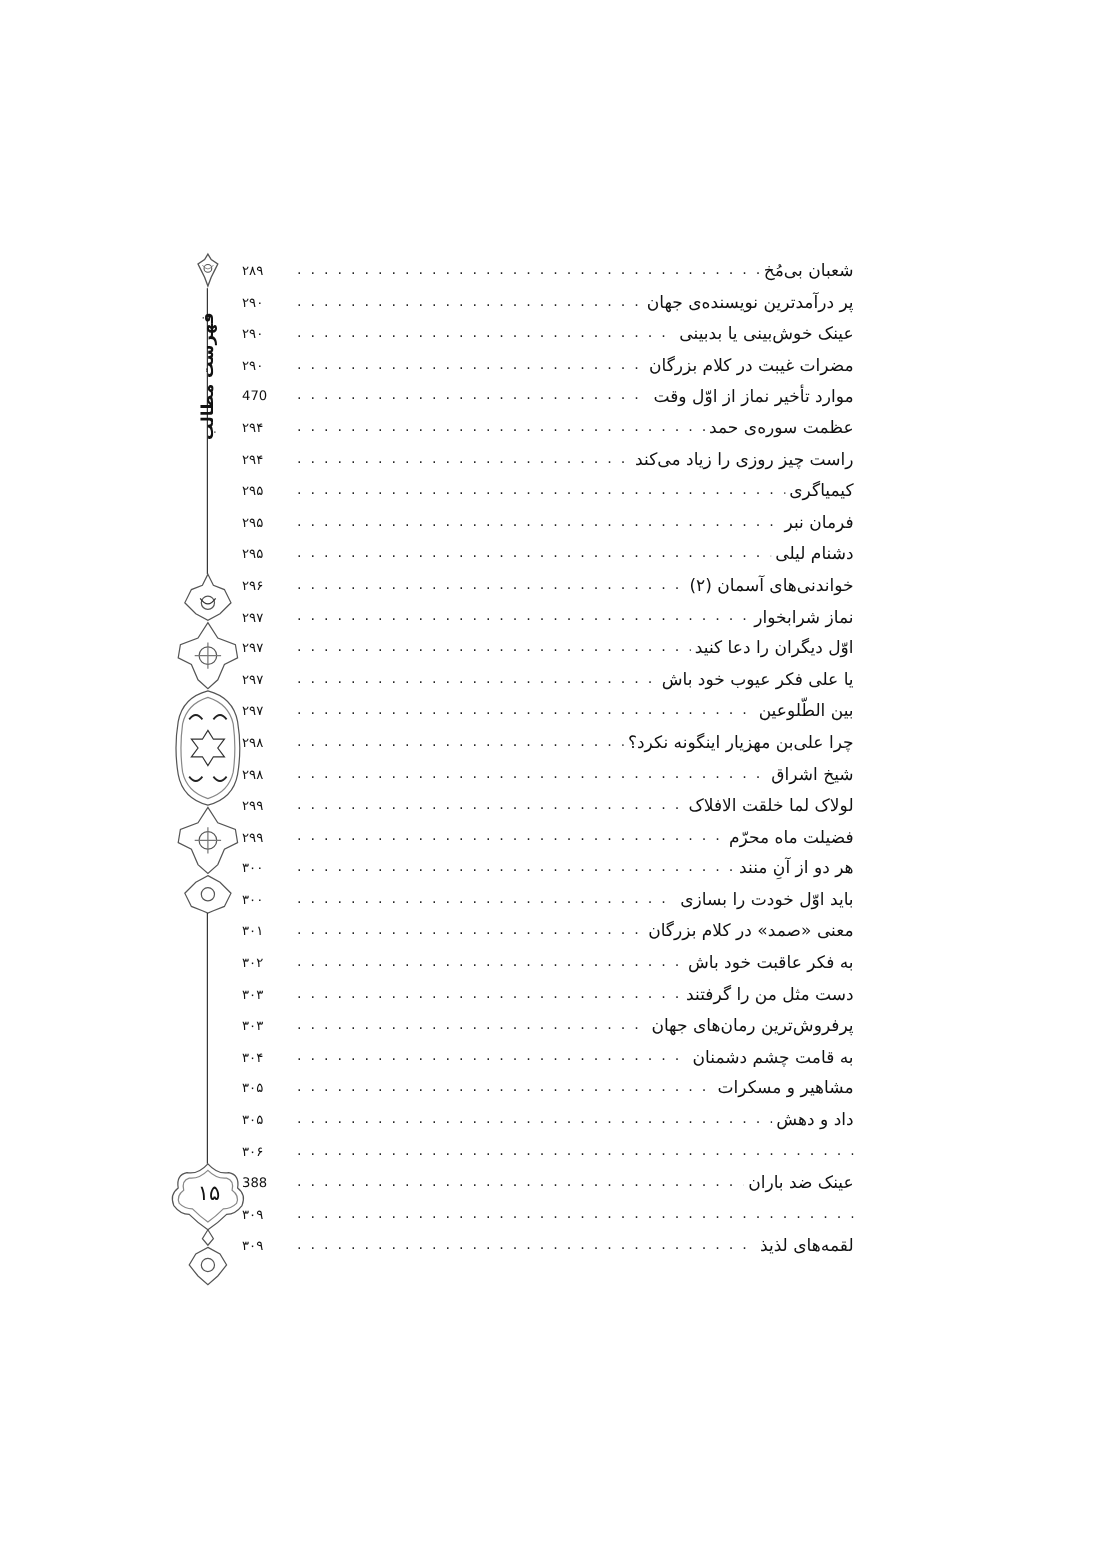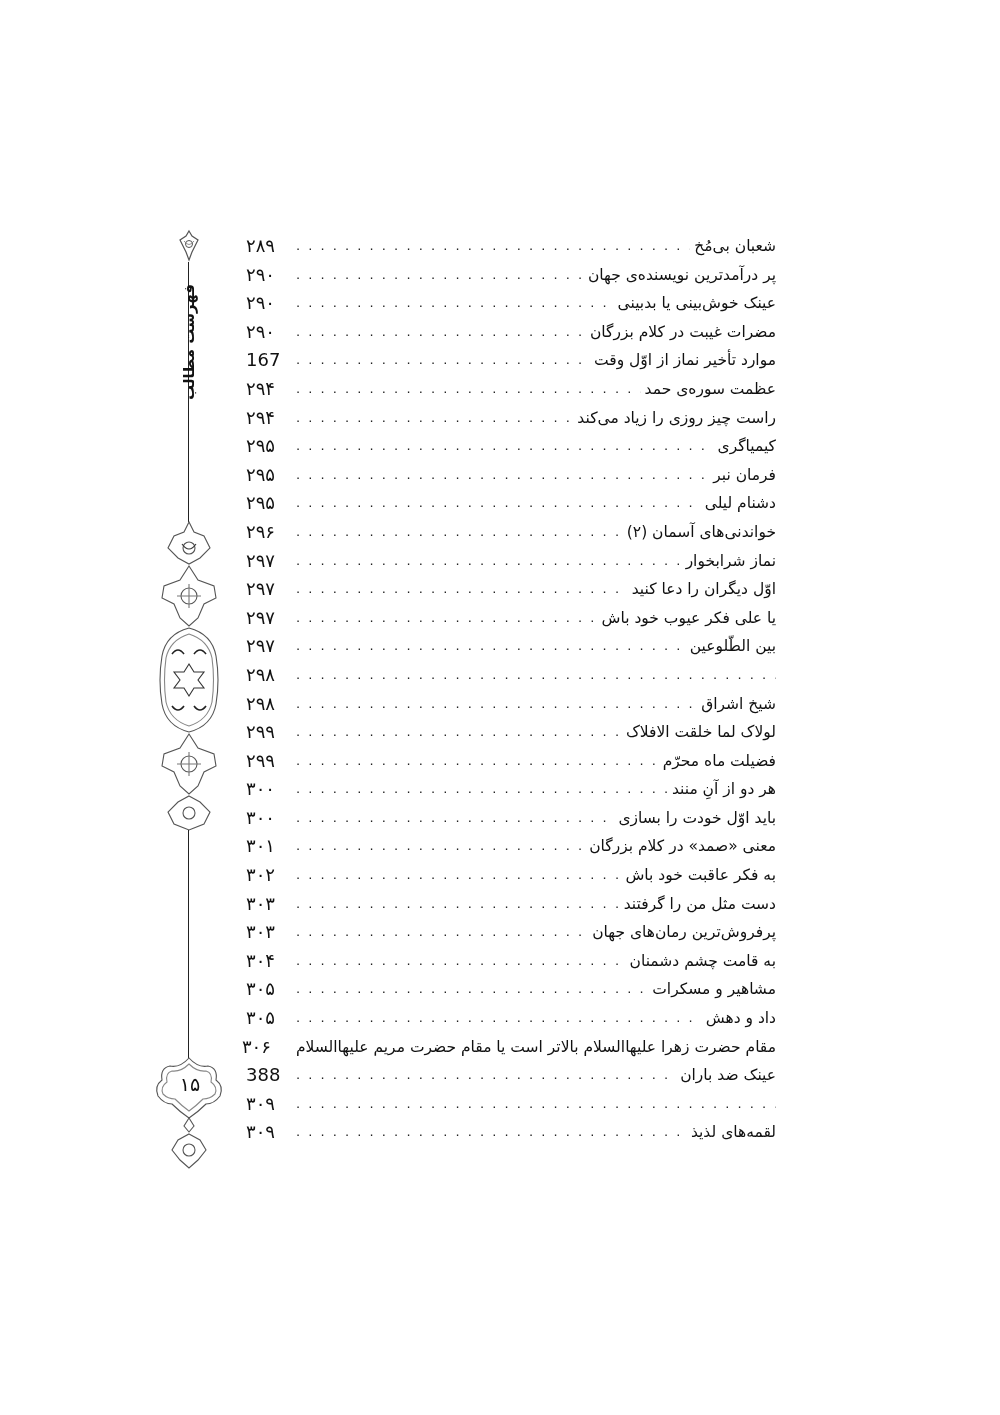--- a/index.html
+++ b/index.html
@@ -8,21 +8,21 @@
   .page { position: absolute; left: 0; top: 0; width: 1000px; height: 1415px; background: #fff; }
 
   
   .toc { position: absolute; left: 220px; top: 232px; width: 556px; direction: rtl; }
   .toc-row { height: 28.6px; display: flex; align-items: center; direction: rtl;
              font-size: 15.5px; line-height: 28.6px; white-space: nowrap; }
   .toc-title { flex: 0 0 auto; padding-left: 4px; }
   .toc-dots { flex: 1 1 auto; overflow: hidden; color: #222; letter-spacing: 2px;
               font-size: 13px; direction: ltr; text-align: right; white-space: nowrap; }
   .toc-dots::before { content: ". . . . . . . . . . . . . . . . . . . . . . . . . . . . . . . . . . . . . . . . . . . . . . . . . . . . . . . . . . . . . . . . . . . . . . . . . . . . . . ."; }
-  .toc-page { flex: 0 0 44px; text-align: left; font-size: 18px; padding-right: 6px; direction: rtl; margin-left: 26px; }
+  .toc-page { flex: 0 0 44px; text-align: left; font-size: 12px; padding-right: 6px; direction: rtl; }
 
   
   .ornament { position: absolute; left: 150px; top: 230px; width: 80px; height: 940px; }
   .vline { position: absolute; left: 38px; width: 1.4px; background: #222; }
   .side-title { position: absolute; left: 24px; top: 52px; width: 30px; height: 120px;
                 writing-mode: vertical-rl; transform: rotate(180deg);
                 font-size: 15px; font-weight: bold; direction: rtl; text-align: center;
                 display: flex; align-items: center; justify-content: center; }
   .page-number { position: absolute; left: 20px; top: 843px; width: 40px; text-align: center;
                  font-size: 19px; font-family: Liberation Sans, sans-serif; direction: rtl; }
@@ -101,21 +101,21 @@
         <span class="toc-page">۲۹۰</span>
       </div>
     <div class="toc-row">
         <span class="toc-title">مضرات غیبت در کلام بزرگان</span>
         <span class="toc-dots"></span>
         <span class="toc-page">۲۹۰</span>
       </div>
     <div class="toc-row">
         <span class="toc-title">موارد تأخیر نماز از اوّل وقت</span>
         <span class="toc-dots"></span>
-        <span class="toc-page">167</span>
+        <span class="toc-page">470</span>
       </div>
     <div class="toc-row">
         <span class="toc-title">عظمت سوره‌ی حمد</span>
         <span class="toc-dots"></span>
         <span class="toc-page">۲۹۴</span>
       </div>
     <div class="toc-row">
         <span class="toc-title">راست چیز روزی را زیاد می‌کند</span>
         <span class="toc-dots"></span>
         <span class="toc-page">۲۹۴</span>
@@ -154,20 +154,21 @@
         <span class="toc-title">یا علی فکر عیوب خود باش</span>
         <span class="toc-dots"></span>
         <span class="toc-page">۲۹۷</span>
       </div>
     <div class="toc-row">
         <span class="toc-title">بین الطّلوعین</span>
         <span class="toc-dots"></span>
         <span class="toc-page">۲۹۷</span>
       </div>
     <div class="toc-row">
+        <span class="toc-title">چرا علی‌بن مهزیار اینگونه نکرد؟</span>
         <span class="toc-dots"></span>
         <span class="toc-page">۲۹۸</span>
       </div>
     <div class="toc-row">
         <span class="toc-title">شیخ اشراق</span>
         <span class="toc-dots"></span>
         <span class="toc-page">۲۹۸</span>
       </div>
     <div class="toc-row">
         <span class="toc-title">لولاک لما خلقت الافلاک</span>
@@ -218,21 +219,20 @@
         <span class="toc-title">مشاهیر و مسکرات</span>
         <span class="toc-dots"></span>
         <span class="toc-page">۳۰۵</span>
       </div>
     <div class="toc-row">
         <span class="toc-title">داد و دهش</span>
         <span class="toc-dots"></span>
         <span class="toc-page">۳۰۵</span>
       </div>
     <div class="toc-row">
-        <span class="toc-title">مقام حضرت زهرا علیهاالسلام بالاتر است یا مقام حضرت مریم علیهاالسلام</span>
         <span class="toc-dots"></span>
         <span class="toc-page">۳۰۶</span>
       </div>
     <div class="toc-row">
         <span class="toc-title">عینک ضد باران</span>
         <span class="toc-dots"></span>
         <span class="toc-page">388</span>
       </div>
     <div class="toc-row">
         <span class="toc-dots"></span>

